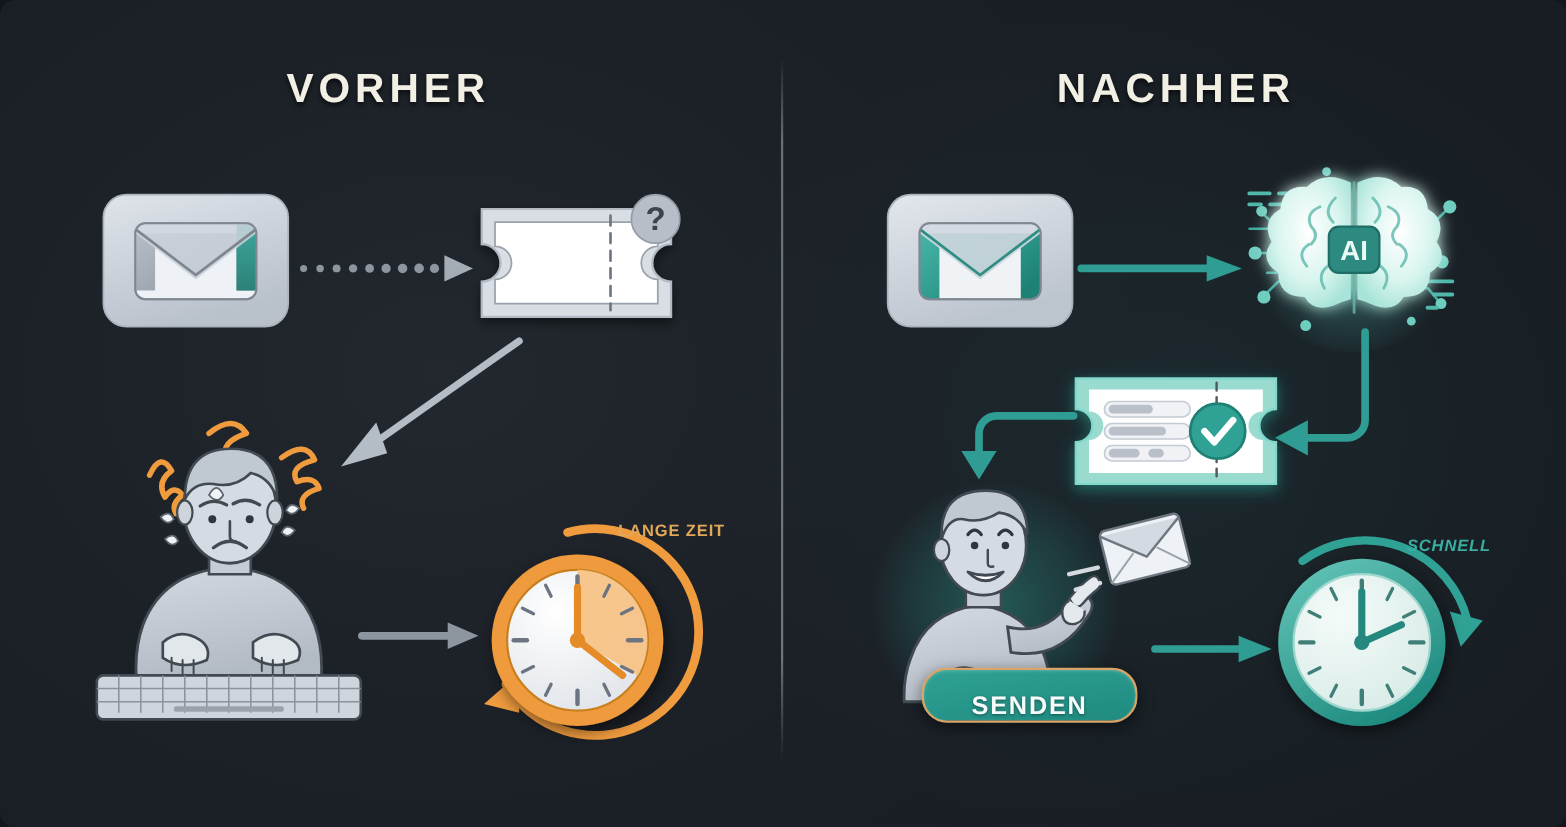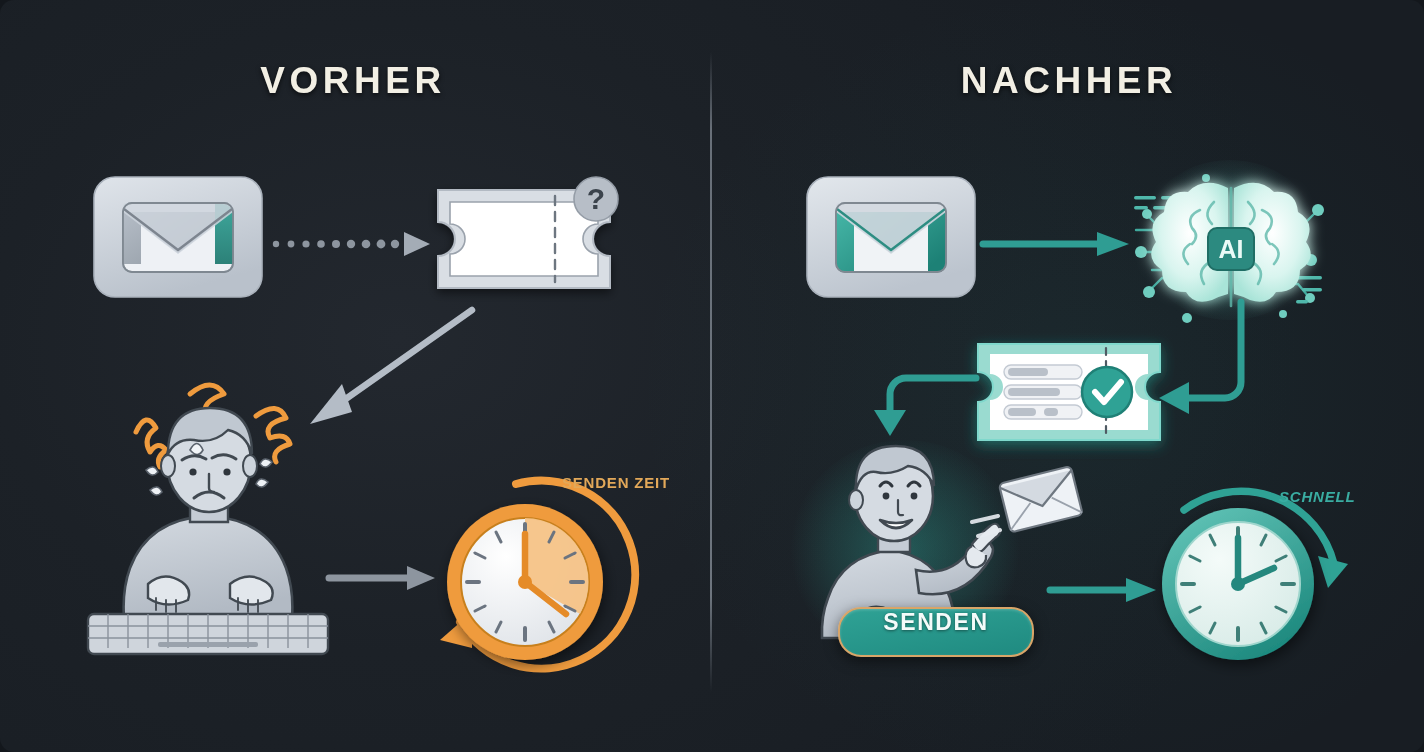--- a/index.html
+++ b/index.html
@@ -66,21 +66,21 @@
     position: absolute;
     left: 838px;
     top: 607px;
     width: 192px;
     height: 46px;
     border-radius: 23px;
     background: linear-gradient(170deg, #2fa295 0%, #1f8a80 100%);
     border: 2.5px solid #d8a568;
     box-shadow: 0 4px 14px rgba(0,0,0,0.5), inset 0 1px 3px rgba(255,255,255,0.22);
     display: flex;
-    align-items: flex-start;
+    align-items: flex-end;
     justify-content: center;
   }
   #senden-btn span {
     color: #f4fbfa;
     font-size: 23px;
     font-weight: bold;
     letter-spacing: 1.6px;
     text-shadow: 0 1px 3px rgba(0,0,0,0.45);
   }
 
@@ -291,21 +291,21 @@
         <line x1="45" y1="91" x2="55" y2="96" stroke-width="3"></line>
         <line x1="66" y1="70" x2="71" y2="80" stroke-width="3"></line>
       </g>
 
       <line x1="95" y1="120" x2="95" y2="72" stroke="#e58b28" stroke-width="6.5" stroke-linecap="round"></line>
       <line x1="95" y1="120" x2="136" y2="152" stroke="#e58b28" stroke-width="6.5" stroke-linecap="round"></line>
       <circle cx="95" cy="120" r="7" fill="#e58b28"></circle>
     </svg>
   </div>
 
-  <div class="lbl" id="lbl-lange">SENDEN ZEIT</div>
+  <div class="lbl" id="lbl-lange">LANGE ZEIT</div>
 
   <div class="node" style="left:806px; top:176px;">
     <svg width="170" height="122" viewBox="0 0 170 122">
       <defs>
         <linearGradient id="gmBoxG2" x1="0" y1="0" x2="0.4" y2="1">
           <stop offset="0" stop-color="#e2e7ec"></stop>
             <stop offset="1" stop-color="#bcc4ce"></stop>
         </linearGradient>
         <linearGradient id="gmMg2" x1="0" y1="0" x2="1" y2="0.7">
           <stop offset="0" stop-color="#45b5a6"></stop>
@@ -323,21 +323,21 @@
 
   <div class="node" style="left:981px; top:228px;">
     <svg width="150" height="32" viewBox="0 0 150 32">
       <line x1="2" y1="16" x2="118" y2="16" stroke="#2f9d93" stroke-width="7" stroke-linecap="round"></line>
       <path d="M116 4 L148 16 L116 28 Z" fill="#2f9d93"></path>
     </svg>
   </div>
 
   <div class="glow-soft" style="left:1140px; top:160px; width:180px; height:160px;
        background: radial-gradient(circle, rgba(95,208,194,0.38) 0%, rgba(95,208,194,0.14) 45%, rgba(95,208,194,0) 72%);"></div>
-  <div class="node" style="left:1128px; top:166px;text-decoration:underline;">
+  <div class="node" style="left:1128px; top:144px;text-decoration:underline;">
     <svg width="206" height="166" viewBox="0 0 206 166">
       <defs>
         <radialGradient id="brG" cx="0.5" cy="0.42" r="0.62">
           <stop offset="0" stop-color="#ffffff"></stop>
             <stop offset="0.6" stop-color="#d9f5ef"></stop>
             <stop offset="1" stop-color="#a9e4d8"></stop>
         </radialGradient>
         <filter id="brGlow" x="-60%" y="-60%" width="220%" height="220%">
           <feGaussianBlur stdDeviation="7" result="b"></feGaussianBlur>
           <feMerge>

